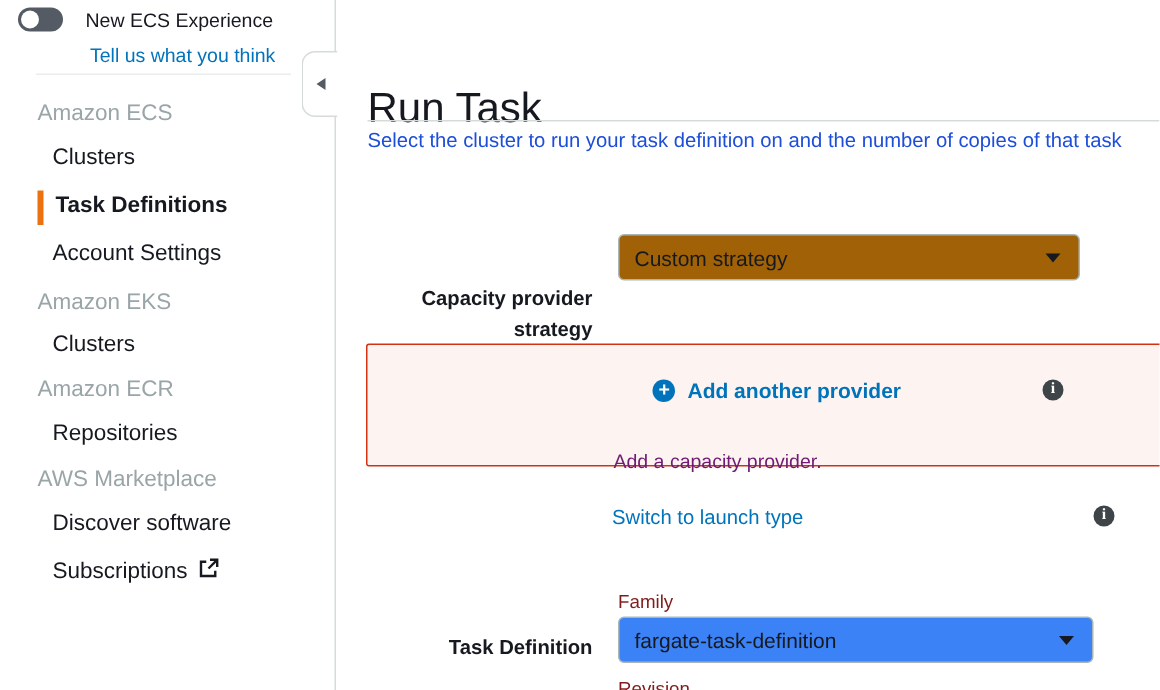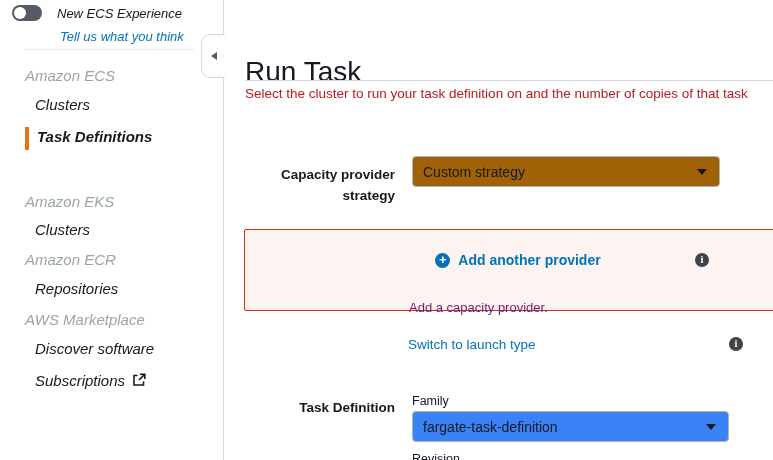--- a/index.html
+++ b/index.html
@@ -9,21 +9,21 @@
     overflow:hidden;
     background:#ffffff;
     font-family:"Liberation Sans", sans-serif;
     color:#16191f;
   }
   .abs { position:absolute; }
 
   
   .sidebar {
     position:absolute; left:0; top:0; width:224px; height:460px;
-    background:#ffffff; border-right:1px solid #d5dbdb;font-style:italic;
+    background:#ffffff; border-right:1px solid #d5dbdb;
   }
   .toggle {
     position:absolute; left:12px; top:5px; width:30px; height:16px;
     border-radius:9px; background:#545b64; cursor:pointer;
   }
   .toggle .knob {
     position:absolute; left:2px; top:2px; width:12px; height:12px;
     border-radius:50%; background:#ffffff;
   }
   .toggle-label { position:absolute; left:57px; top:6px; font-size:13px; color:#16191f; }
@@ -44,25 +44,25 @@
   }
   .tri-left {
     width:0; height:0;
     border-top:4px solid transparent; border-bottom:4px solid transparent;
     border-right:6px solid #545b64;
   }
 
   
   .page-title { position:absolute; left:245px; top:36px; font-size:28px; font-weight:400; color:#16191f;margin-top:20px; }
   .title-rule { position:absolute; left:245px; top:80px; width:528px; border-top:1px solid #d5dbdb; }
-  .page-subtitle { position:absolute; left:245px; top:86px; font-size:13.5px; color:#b91c1c; white-space:nowrap; }
+  .page-subtitle { position:absolute; left:245px; top:86px; font-size:13.5px; color:#1d4ed8; white-space:nowrap; }
 
   .field-label {
     position:absolute; left:245px; width:150px; text-align:right;
-    font-size:13.5px; font-weight:bold; color:#16191f; line-height:21px;
+    font-size:13.5px; font-weight:bold; color:#16191f; line-height:21px;margin-top:24px;
   }
   .select {
     position:absolute; height:31px; border:1px solid #aab7b8; border-radius:4px;
     background:#a16207; display:flex; align-items:center; padding-left:10px;
     font-size:14px; color:#16191f; cursor:pointer;
   }
   .select.gray { background:#3b82f6; }
   .caret {
     position:absolute; right:12px; top:12px; width:0; height:0;
     border-left:5px solid transparent; border-right:5px solid transparent;
@@ -85,38 +85,39 @@
   .add-provider-label { font-size:14px; font-weight:bold; color:#0073bb; cursor:pointer; }
   .info-icon {
     width:14px; height:14px; border-radius:50%; background:#3f4449;
     color:#ffffff; font-size:10.5px; font-weight:bold; line-height:14px;
     text-align:center; font-family:"Liberation Serif", serif; cursor:pointer;
   }
   .error-text { position:absolute; left:164px; top:70px; font-size:13px; color:#701a75; }
 
   .switch-link { position:absolute; left:408px; top:337px; font-size:13.5px; color:#0073bb; cursor:pointer; }
 
-  .sub-label { position:absolute; left:412px; font-size:12.5px; color:#0f172a; }
+  .sub-label { position:absolute; left:412px; font-size:12.5px; color:#7f1d1d; }
 </style>
 </head>
 <body>
 
 <div class="sidebar">
 
   <div class="toggle">
     <div class="knob"></div>
   </div>
   <div class="toggle-label">New ECS Experience</div>
   <div class="feedback-link">Tell us what you think</div>
   <div class="side-divider"></div>
 
   <div class="nav-header" style="top:67px;">Amazon ECS</div>
   <div class="nav-item" style="top:96px;">Clusters</div>
   <div class="active-bar"></div>
   <div class="nav-item active" style="top:128px;">Task Definitions</div>
+  <div class="nav-item" style="top:160px;">Account Settings</div>
 
   <div class="nav-header" style="top:193px;">Amazon EKS</div>
   <div class="nav-item" style="top:221px;">Clusters</div>
 
   <div class="nav-header" style="top:251px;">Amazon ECR</div>
   <div class="nav-item" style="top:280px;">Repositories</div>
 
   <div class="nav-header" style="top:311px;">AWS Marketplace</div>
   <div class="nav-item" style="top:340px;">Discover software</div>
   <div class="nav-item" style="top:372px;"><span>Subscriptions</span><span class="ext-icon"><svg width="14" height="14" viewBox="0 0 14 14">

